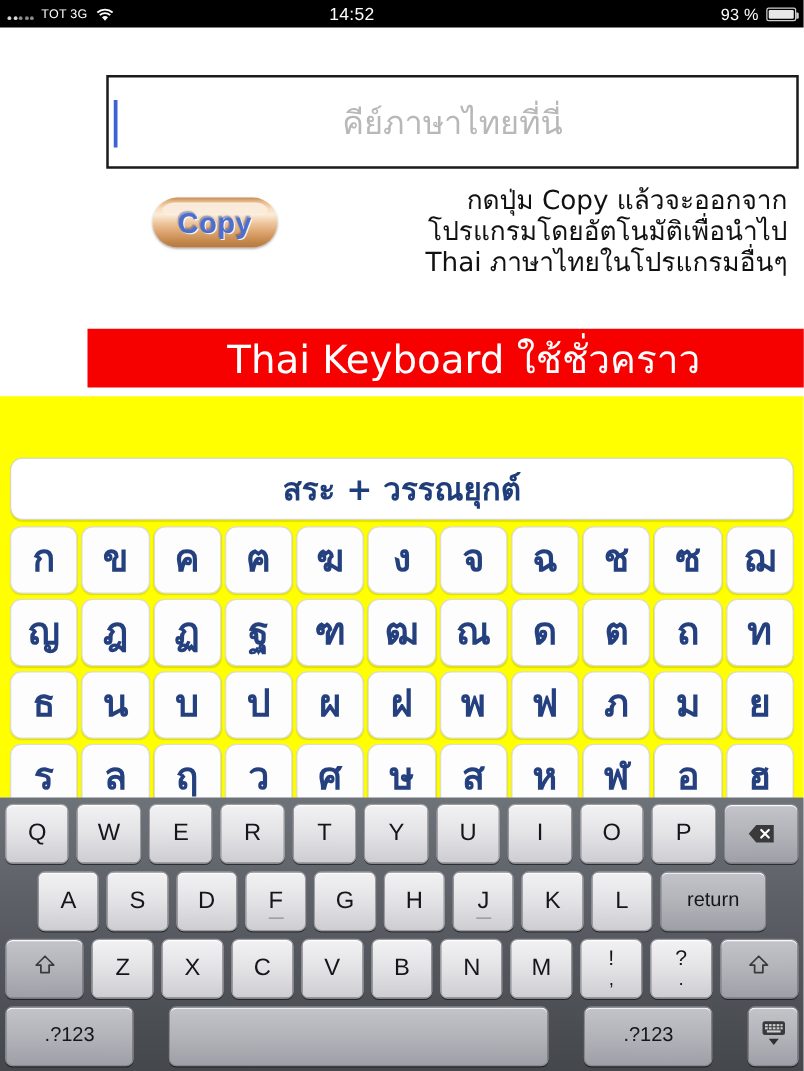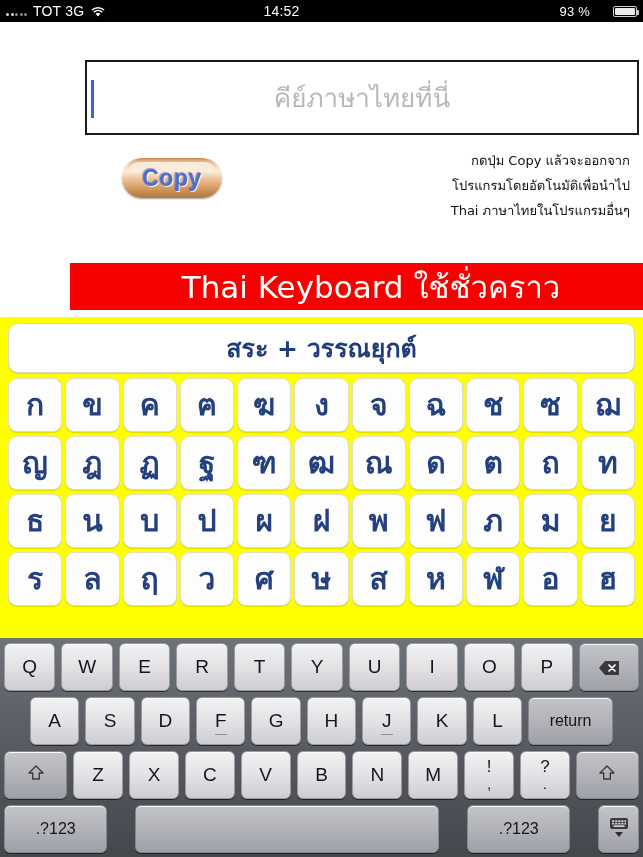--- a/index.html
+++ b/index.html
@@ -13,29 +13,29 @@
 
   
   .statusbar {
     position: absolute; top:0; left:0; width:643px; height:22px;
     background:#000; color:#fff;
     display:flex; align-items:center;
     font-size:14px; letter-spacing:.2px;
   }
   .sb-left { display:flex; align-items:center; gap:6px; padding-left:6px; }
   .sb-center { position:absolute; left:0; width:563px; text-align:center; font-size:14px; }
-  .sb-right { position:absolute; right:6px; display:flex; align-items:center; gap:23px; font-size:13px; }
+  .sb-right { position:absolute; right:6px; display:flex; align-items:center; gap:6px; font-size:13px; }
   .dots { display:flex; align-items:flex-end; gap:1.5px; height:10px; }
   .dots i { display:block; width:3px; background:#8a8a8a; border-radius:50%; height:3px; }
   .dots i:nth-child(1){ height:3px; background:#d8d8d8;}
   .dots i:nth-child(2){ height:3px; background:#d8d8d8;}
   .dots i:nth-child(3){ height:3px; }
   .dots i:nth-child(4){ height:3px; }
   .dots i:nth-child(5){ height:3px; }
-  .carrier { font-size:14px; }
+  .carrier { font-size:10px; }
   .wifi { width:16px; height:12px; position:relative; }
   .battery {
     width:24px; height:11px; border:1px solid #cfcfcf; border-radius:2px;
     position:relative; display:inline-block;
   }
   .battery::after {
     content:""; position:absolute; right:-3px; top:3px;
     width:2px; height:5px; background:#cfcfcf; border-radius:0 1px 1px 0;
   }
   .battery .fill { position:absolute; left:1px; top:1px; bottom:1px; width:90%; background:#e8e8e8; border-radius:1px; }
@@ -74,21 +74,21 @@
   }
   .copy-btn span {
     position:relative; z-index:2;
     font-size:23px; font-weight:bold; letter-spacing:.5px;
     color:#4a6fd0;
     text-shadow: 1px 1px 0 rgba(255,255,255,.85), -1px -1px 1px rgba(40,60,140,.45);
   }
   .copy-desc {
     position:absolute; left:250px; top:0px; width:380px;
     font-family:"DejaVu Sans","Liberation Sans",sans-serif;
-    font-size:13px; line-height:25px; color:#111;
+    font-size:21px; line-height:25px; color:#111;
   }
 
   
   .banner {
     position:absolute; left:70px; top:263px; width:602px; height:47px;
     background:#f60000;
     display:flex; align-items:center; justify-content:center;
   }
   .banner span {
     color:#fff; font-size:31px;
@@ -100,20 +100,21 @@
     position:absolute; left:0; top:317px; width:643px; height:321px;
     background:#ffff00;
     padding:6px 8px;
   }
   .thai-title {
     width:100%; height:50px; background:#fff;
     border-radius:10px; border:1px solid #d9d9c0;
     display:flex; align-items:center; justify-content:center;
     margin-bottom:5px;
     box-shadow: 0 1px 1px rgba(0,0,0,.12);
+    margin-top: 43px;
   }
   .thai-title span {
     color:#1f3d7a; font-weight:bold; font-size:25px;
     font-family:"DejaVu Sans","Liberation Sans",sans-serif;
   }
   .thai-row { display:flex; gap:3px; margin-bottom:4px; }
   .thai-key {
     flex:1 1 0; height:54px; background:#fdfdfd;
     border-radius:9px; border:1px solid #dedecb;
     display:flex; align-items:center; justify-content:center;

